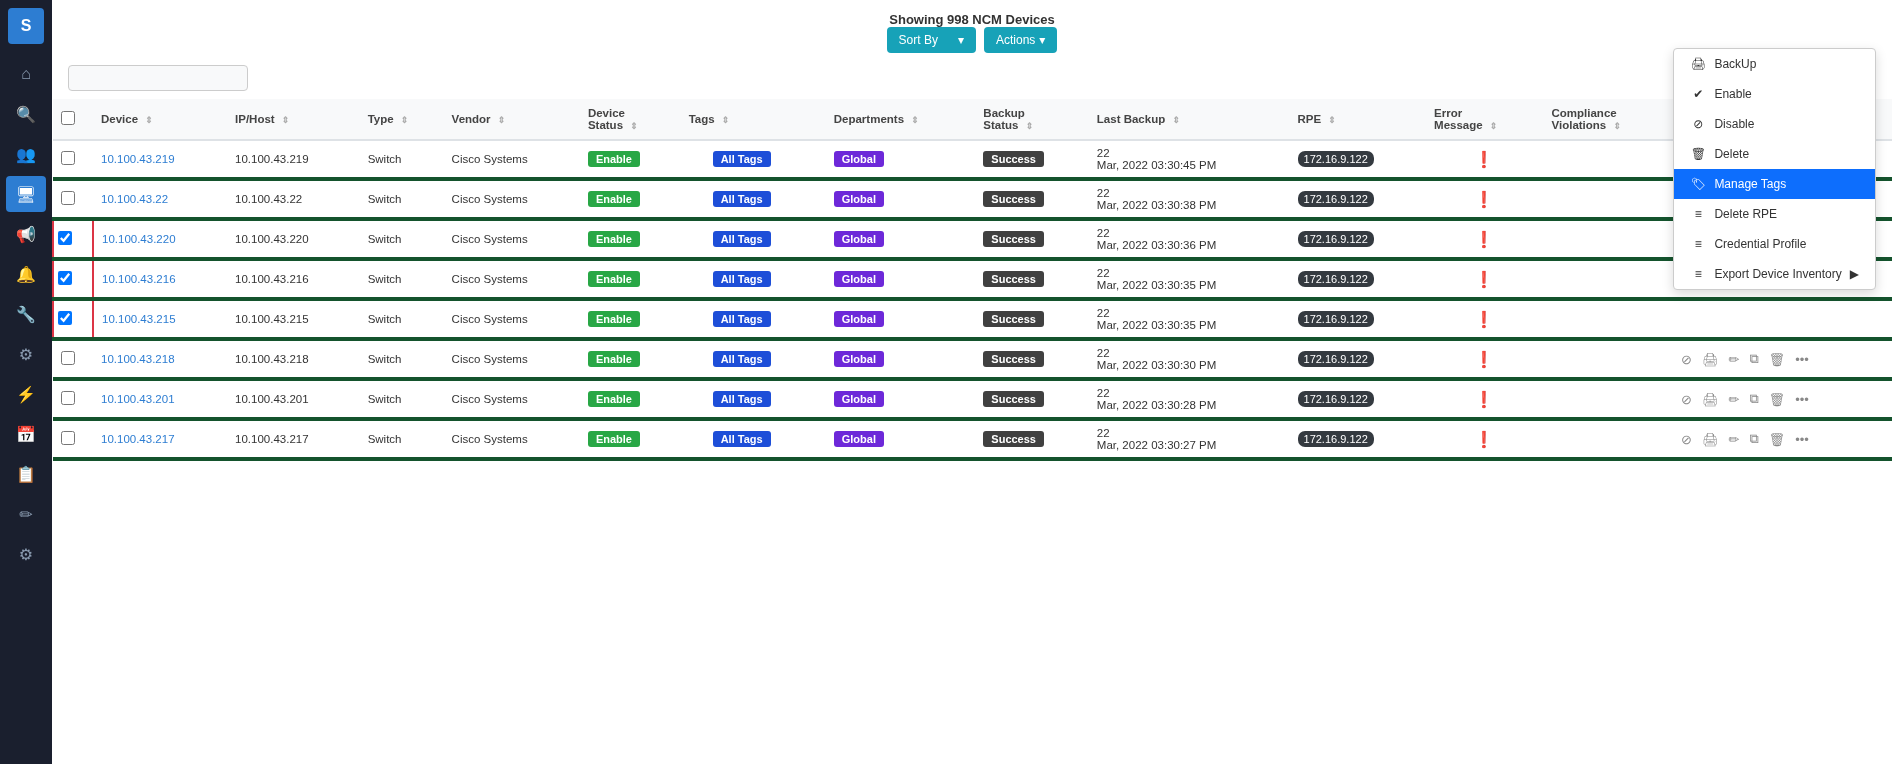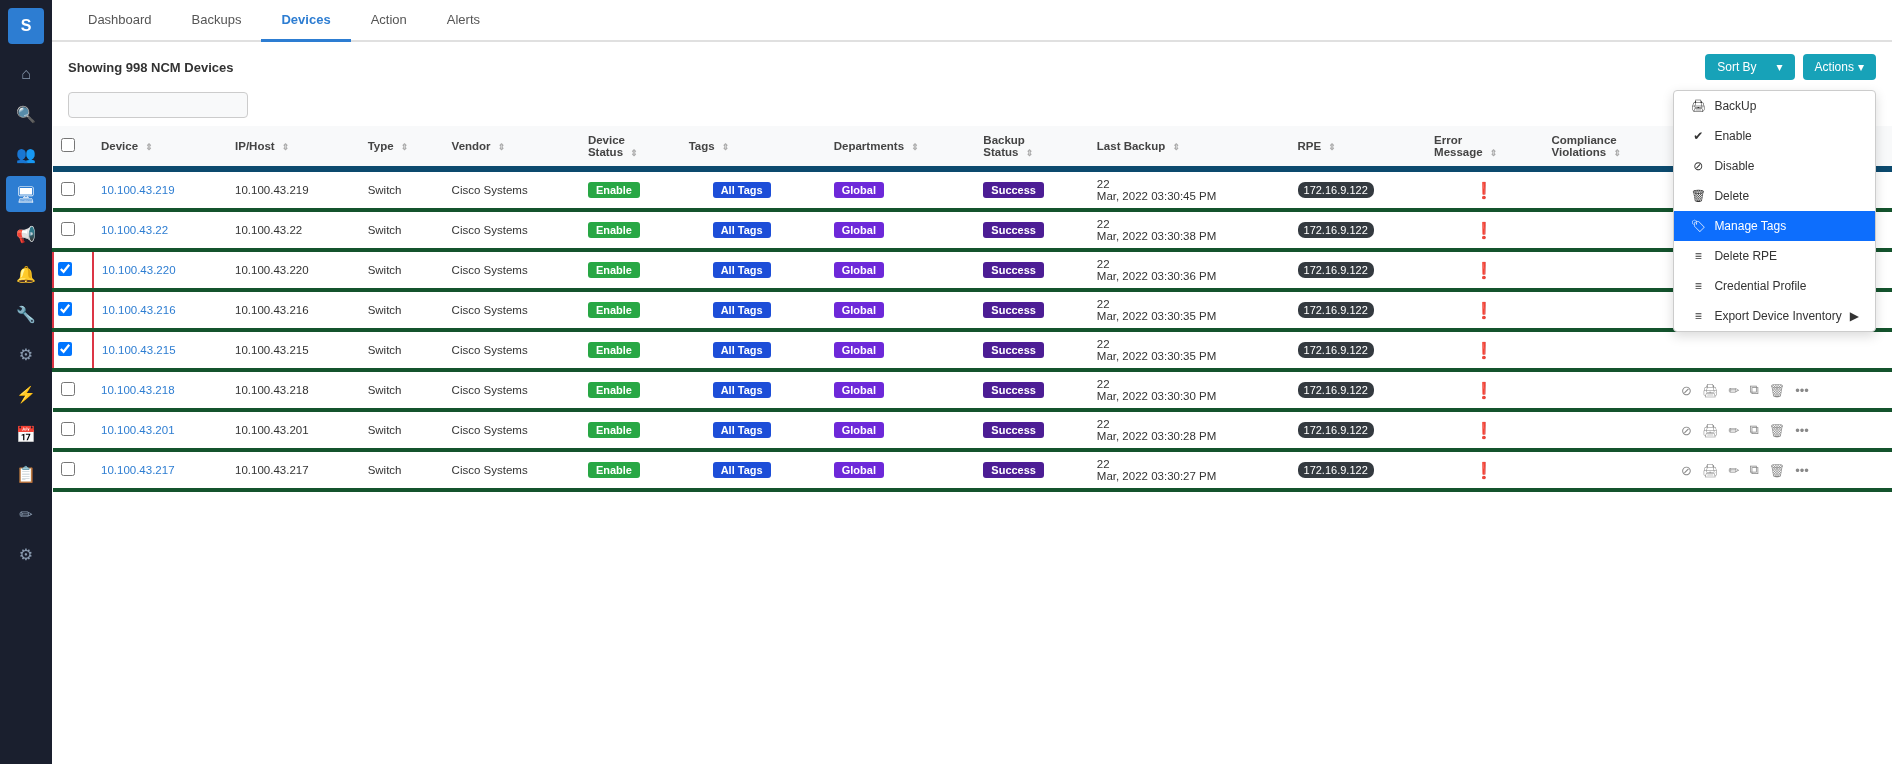--- a/index.html
+++ b/index.html
@@ -69,20 +69,21 @@
       padding: 0;
       position: relative;
     }
 
     
     .toolbar {
       display: flex;
       align-items: center;
       justify-content: space-between;
       padding: 12px 16px 8px 16px;
+      flex-direction: column;
     }
     .showing-label { font-size: 13px; font-weight: 600; color: #333; }
     .toolbar-right { display: flex; gap: 8px; align-items: center; }
 
     .btn-sort {
       background: #17a2b8;
       color: white;
       border: none;
       padding: 6px 12px;
       border-radius: 4px;
@@ -135,21 +136,21 @@
       overflow-y: auto;
       overflow-x: auto;
     }
     table {
       width: 100%;
       border-collapse: collapse;
       font-size: 11.5px;
     }
     thead tr {
       background: #f8f9fa;
-      border-bottom: 6px solid #0c4a6e;
+      border-bottom: 1px solid #0c4a6e;
     }
     thead th {
       padding: 8px 8px;
       text-align: left;
       color: #444;
       font-weight: 600;
       white-space: nowrap;
       border-bottom: 2px solid #dee2e6;
       position: relative;
     }
@@ -169,21 +170,21 @@
 
     .badge {
       display: inline-block;
       padding: 2px 8px;
       border-radius: 3px;
       font-size: 11px;
       font-weight: 600;
       color: white;
     }
     .badge-enable { background: #28a745; }
-    .badge-success { background: #4c1d95; text-align: right; }
+    .badge-success { background: #404040; text-align: right; }
     .badge-all-tags { background: #1d4ed8; margin-left: 24px; }
     .badge-global { background: #6d28d9; }
     .rpe-badge {
       background: #343a40;
       color: white;
       padding: 2px 6px;
       border-radius: 7px;
       font-size: 11px;
     }
 
@@ -261,27 +262,20 @@
   <div class="sidebar-item">
       <span class="sidebar-icon">✏</span>
     </div>
   <div class="sidebar-item">
       <span class="sidebar-icon">⚙</span>
     </div>
 </div>
 
 <div class="main">
 
-  <div class="top-nav">
-    <div class="nav-tab">Dashboard</div>
-    <div class="nav-tab">Backups</div>
-    <div class="nav-tab active">Devices</div>
-    <div class="nav-tab">Action</div>
-    <div class="nav-tab">Alerts</div>
-  </div>
 
   <div class="content">
 
     <div class="toolbar">
       <span class="showing-label">Showing 998 NCM Devices</span>
       <div class="toolbar-right">
         <button class="btn-sort">
           <span>Sort By</span>
           <span>▾</span>
         </button>

